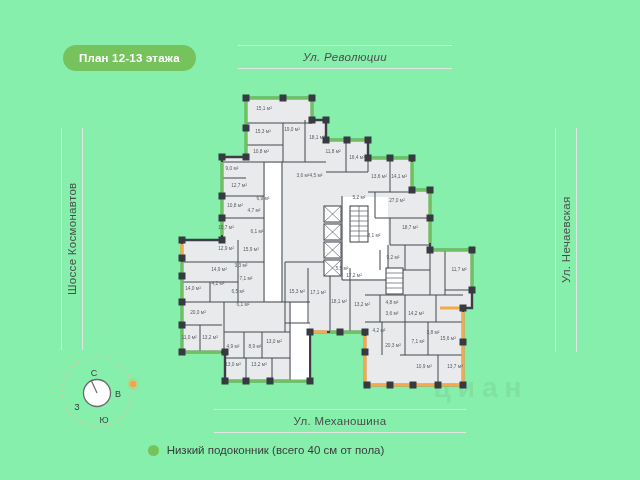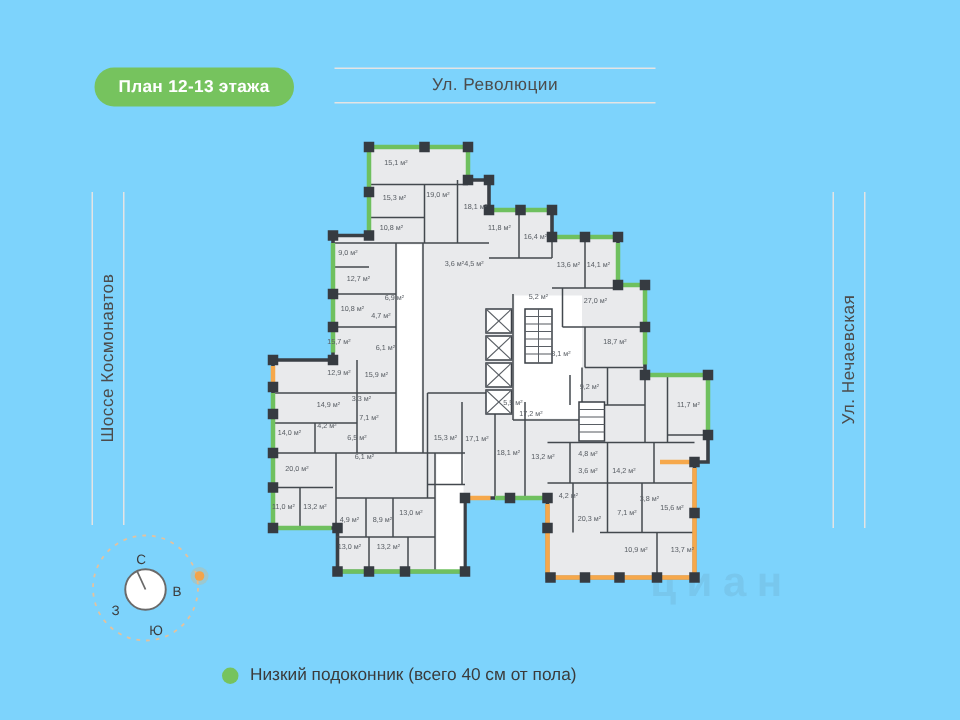--- a/index.html
+++ b/index.html
@@ -1,22 +1,22 @@
 <!DOCTYPE html>
 <html><head>
 <meta charset="utf-8">
 <style>
   html,body{margin:0;padding:0;background:#fff;}
-  .page{position:relative;width:640px;height:480px;background:#7dd3fc;overflow:hidden;
+  .page{position:relative;width:640px;height:480px;background:#86efac;overflow:hidden;
         font-family:"Liberation Sans","DejaVu Sans",sans-serif;}
   .badge{position:absolute;left:63px;top:45px;background:#76c35e;color:#fff;
          border-radius:15px;padding:7px 16px;font-size:11.5px;font-weight:600;letter-spacing:.2px;}
   .road{position:absolute;border-top:1px solid #e4e4e4;border-bottom:1px solid #e4e4e4;
         color:#4c4c4c;font-size:11.5px;text-align:center;padding:5px 0;letter-spacing:.3px;background:transparent;}
-  .road-top{left:223px;top:45px;width:214px;}
+  .road-top{left:238px;top:45px;width:214px;font-style:italic;}
   .road-bottom{left:214px;top:409px;width:252px;}
   .road-v{position:absolute;border-left:1px solid #e4e4e4;border-right:1px solid #e4e4e4;
         color:#4c4c4c;font-size:11.5px;text-align:center;letter-spacing:.3px;
         writing-mode:vertical-rl;transform:rotate(180deg);padding:0 4px;}
   .road-left{left:61px;top:128px;height:222px;}
   .road-right{left:555px;top:128px;height:224px;}
   .plan-svg{position:absolute;left:0;top:0;}
   .compass-svg{position:absolute;left:48px;top:342px;}
   .watermark{position:absolute;left:392px;top:372px;width:178px;text-align:center;
         font-size:28px;font-weight:bold;letter-spacing:7px;color:rgba(70,70,70,0.08);}
@@ -43,20 +43,21 @@
 </head>
 <body>
 
 <div class="page">
 
   <div class="badge">План 12-13 этажа</div>
 
   <div class="road road-top">Ул. Революции</div>
   <div class="road-v road-left">Шоссе Космонавтов</div>
   <div class="road-v road-right">Ул. Нечаевская</div>
+  <div class="road road-bottom">Ул. Механошина</div>
 
   <div class="watermark">циан</div>
 
   <svg class="plan-svg" width="640" height="480" viewBox="0 0 640 480">
 
     <path class="outline" d="M246,98 L312,98 L312,120 L326,120 L326,140 L368,140 L368,158 L412,158 L412,190
          L430,190 L430,250 L472,250 L472,308 L463,308 L463,385 L365,385 L365,332
          L310,332 L310,381 L225,381 L225,352 L182,352 L182,240 L222,240 L222,157 L246,157 Z"></path>
 
     <g>

